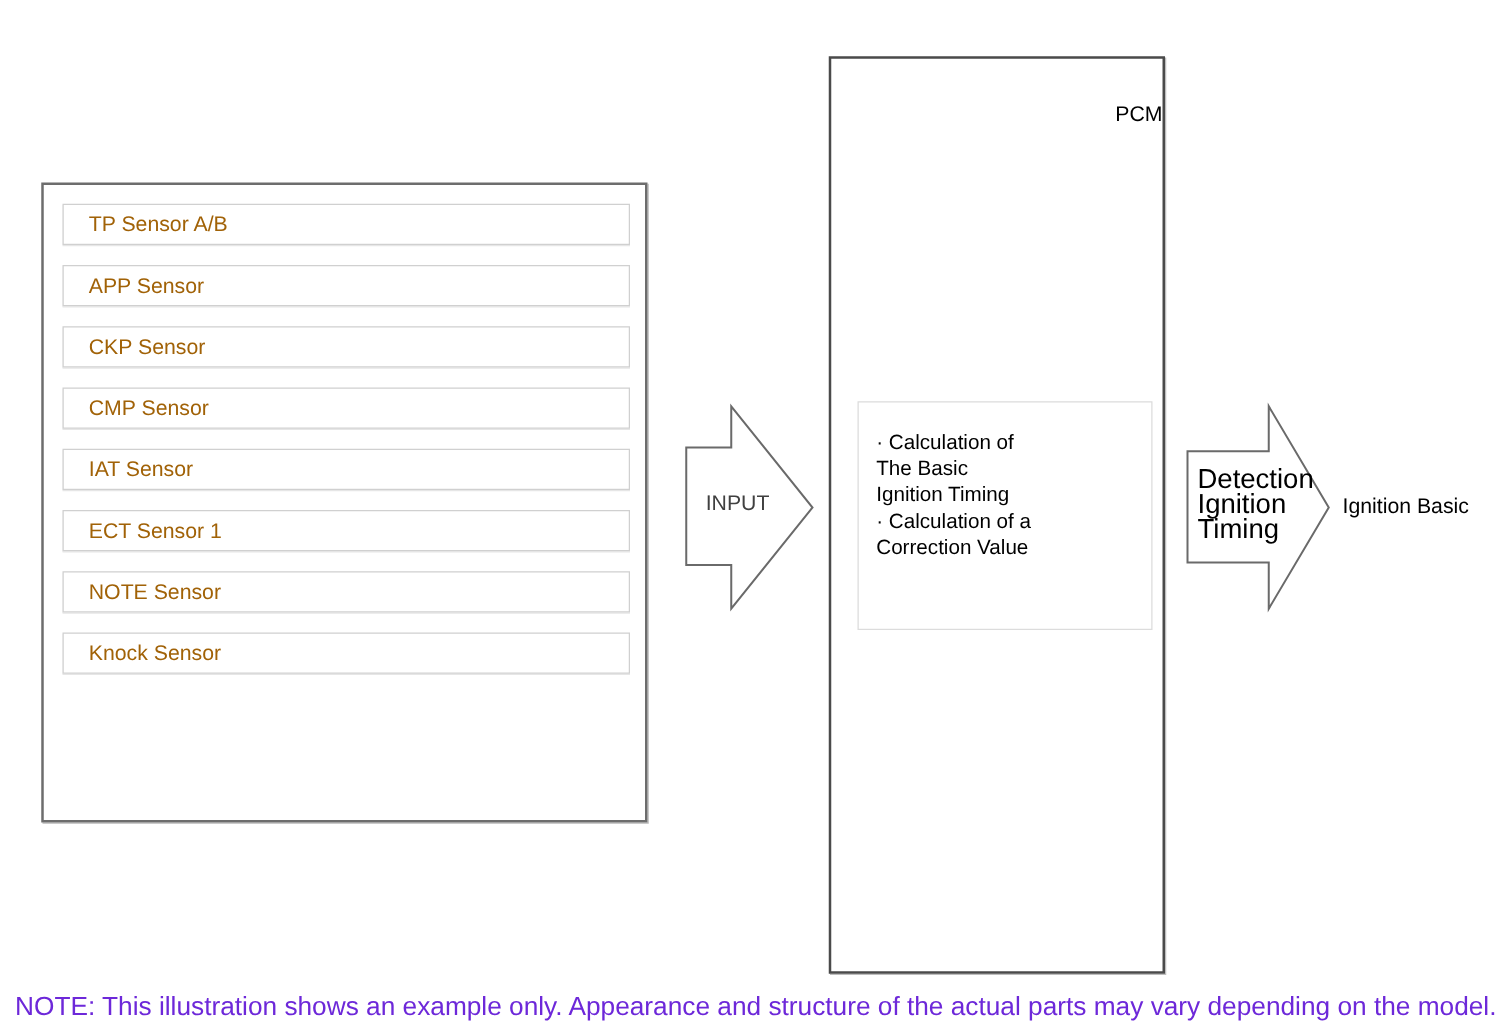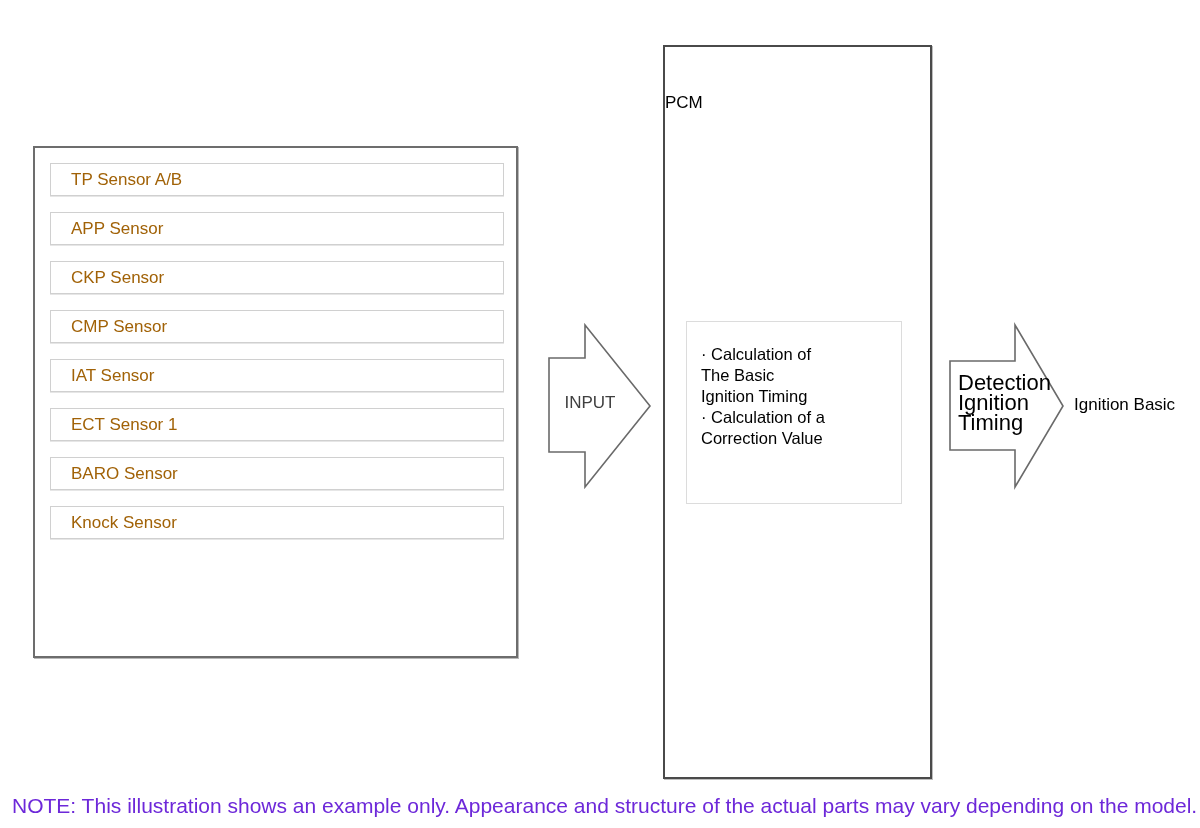--- a/index.html
+++ b/index.html
@@ -70,32 +70,32 @@
     width: 269px;
     height: 734px;
     box-sizing: border-box;
     border: 2px solid #4a4a4a;
     background: #ffffff;
     box-shadow: 1px 1px 0 #bdbdbd;
   }
   .pcm-title {
     position: absolute;
     left: 0;
-    top: 47px;
+    top: 36px;
     width: 100%;
-    text-align: left;
+    text-align: right;
     font-size: 17px;
     line-height: 1;
     color: #000;
   }
   .pcm-inner {
     position: absolute;
     left: 21px;
     top: 274px;
-    width: 216px;
+    width: 236px;
     height: 183px;
     box-sizing: border-box;
     border: 1px solid #dcdcdc;
     background: #ffffff;
   }
   .pcm-inner-text {
     position: absolute;
     left: 14px;
     top: 22px;
     width: 196px;
@@ -206,21 +206,21 @@
 
       <div class="sensor-item">
         <span class="sensor-label">IAT Sensor</span>
       </div>
 
       <div class="sensor-item">
         <span class="sensor-label">ECT Sensor 1</span>
       </div>
 
       <div class="sensor-item">
-        <span class="sensor-label">BARO Sensor</span>
+        <span class="sensor-label">NOTE Sensor</span>
       </div>
 
       <div class="sensor-item">
         <span class="sensor-label">Knock Sensor</span>
       </div>
 
     </div>
   </div>
 
   <div class="arrow-wrap input-arrow">

